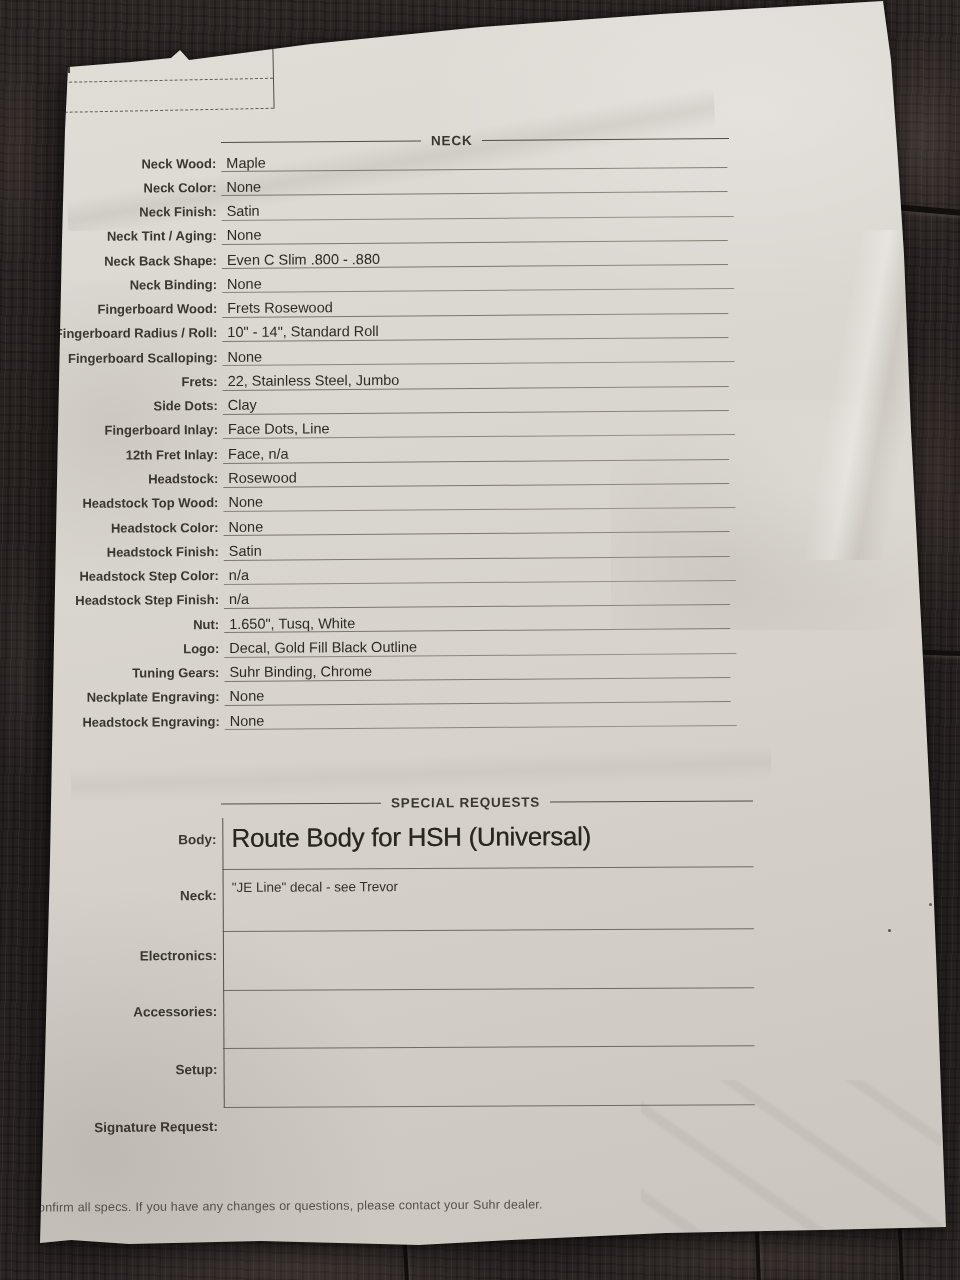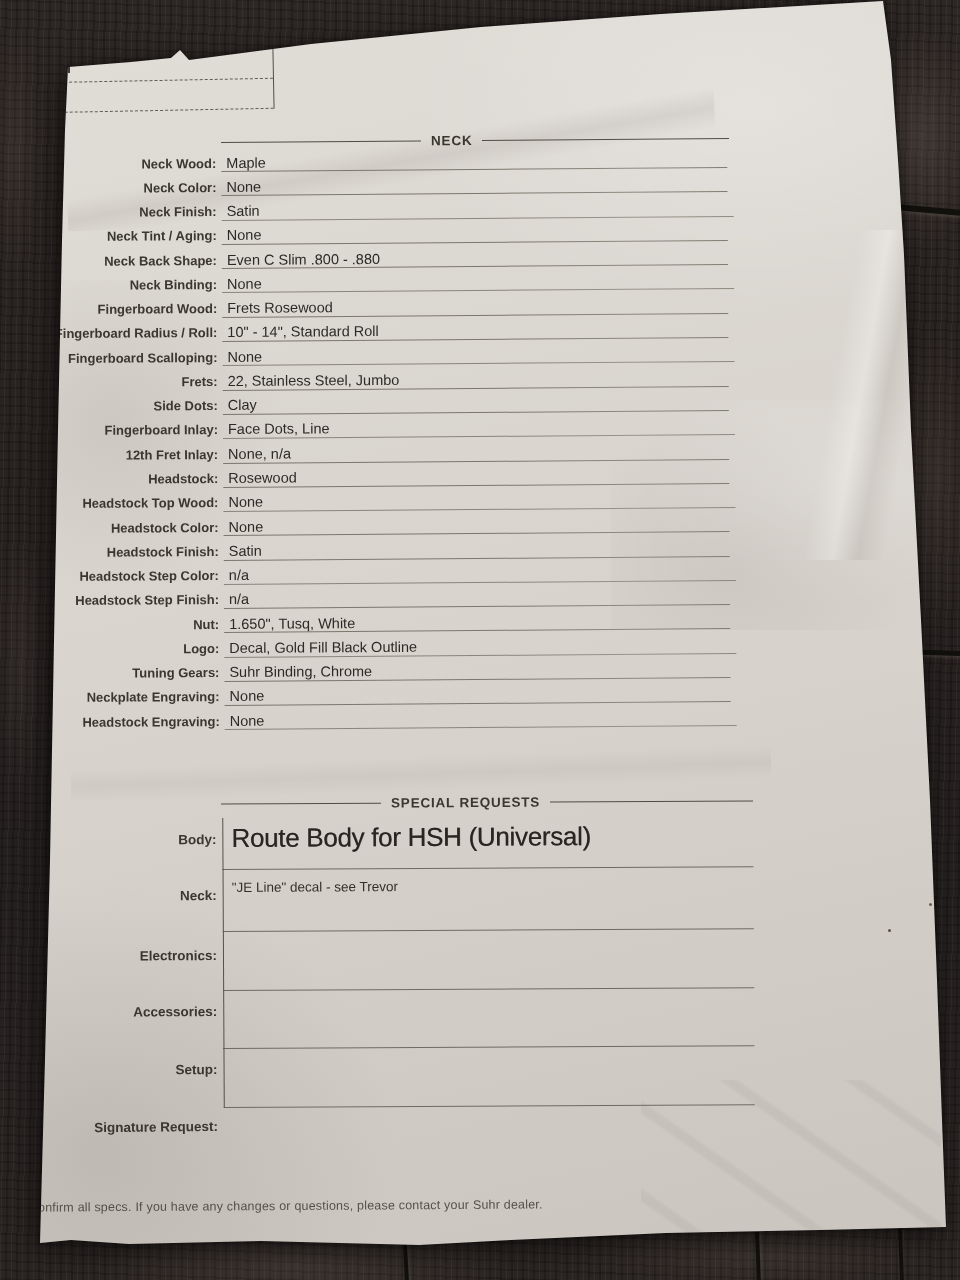--- a/index.html
+++ b/index.html
@@ -193,21 +193,21 @@
     <span class="fvalue">Clay</span>
     <span class="uline"></span>
   </div>
             <div class="row" style="top: 418.47px;">
     <span class="flabel">Fingerboard Inlay:</span>
     <span class="fvalue">Face Dots, Line</span>
     <span class="uline"></span>
   </div>
             <div class="row" style="top: 442.74px;">
     <span class="flabel">12th Fret Inlay:</span>
-    <span class="fvalue">None, n/a</span>
+    <span class="fvalue">Face, n/a</span>
     <span class="uline"></span>
   </div>
             <div class="row" style="top: 467.01px;">
     <span class="flabel">Headstock:</span>
     <span class="fvalue">Rosewood</span>
     <span class="uline"></span>
   </div>
             <div class="row" style="top: 491.28px;">
     <span class="flabel">Headstock Top Wood:</span>
     <span class="fvalue">None</span>

